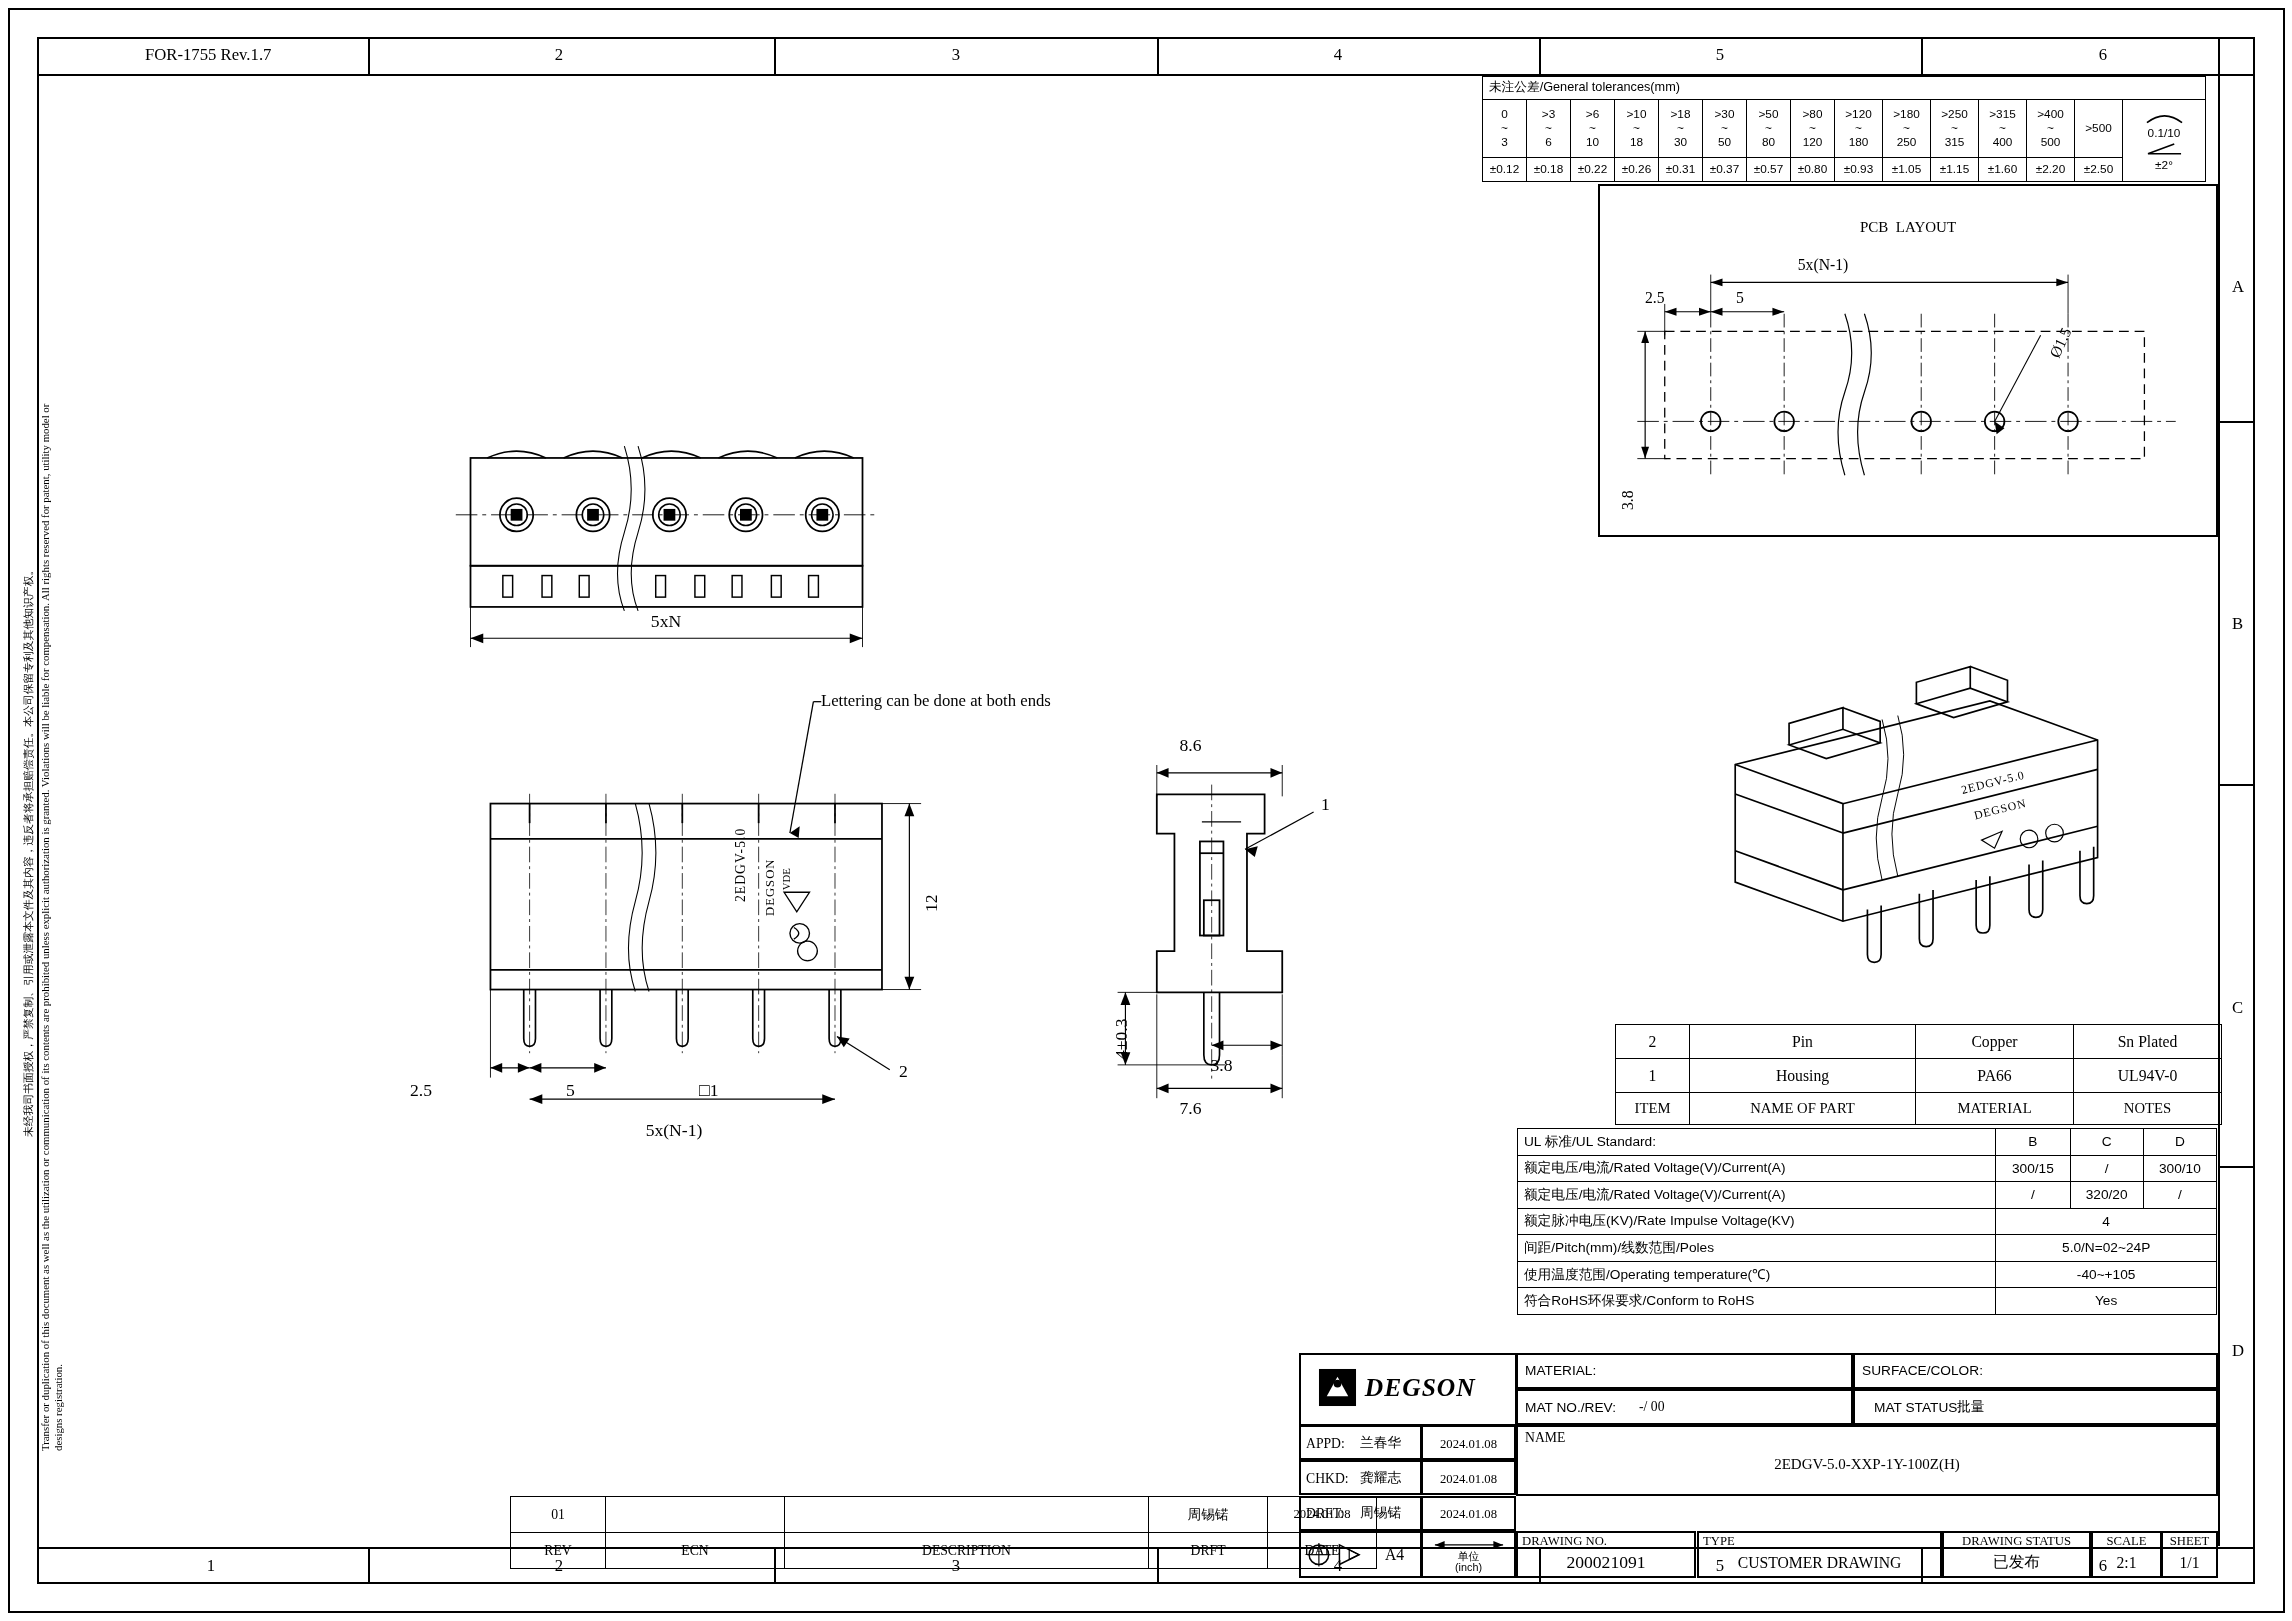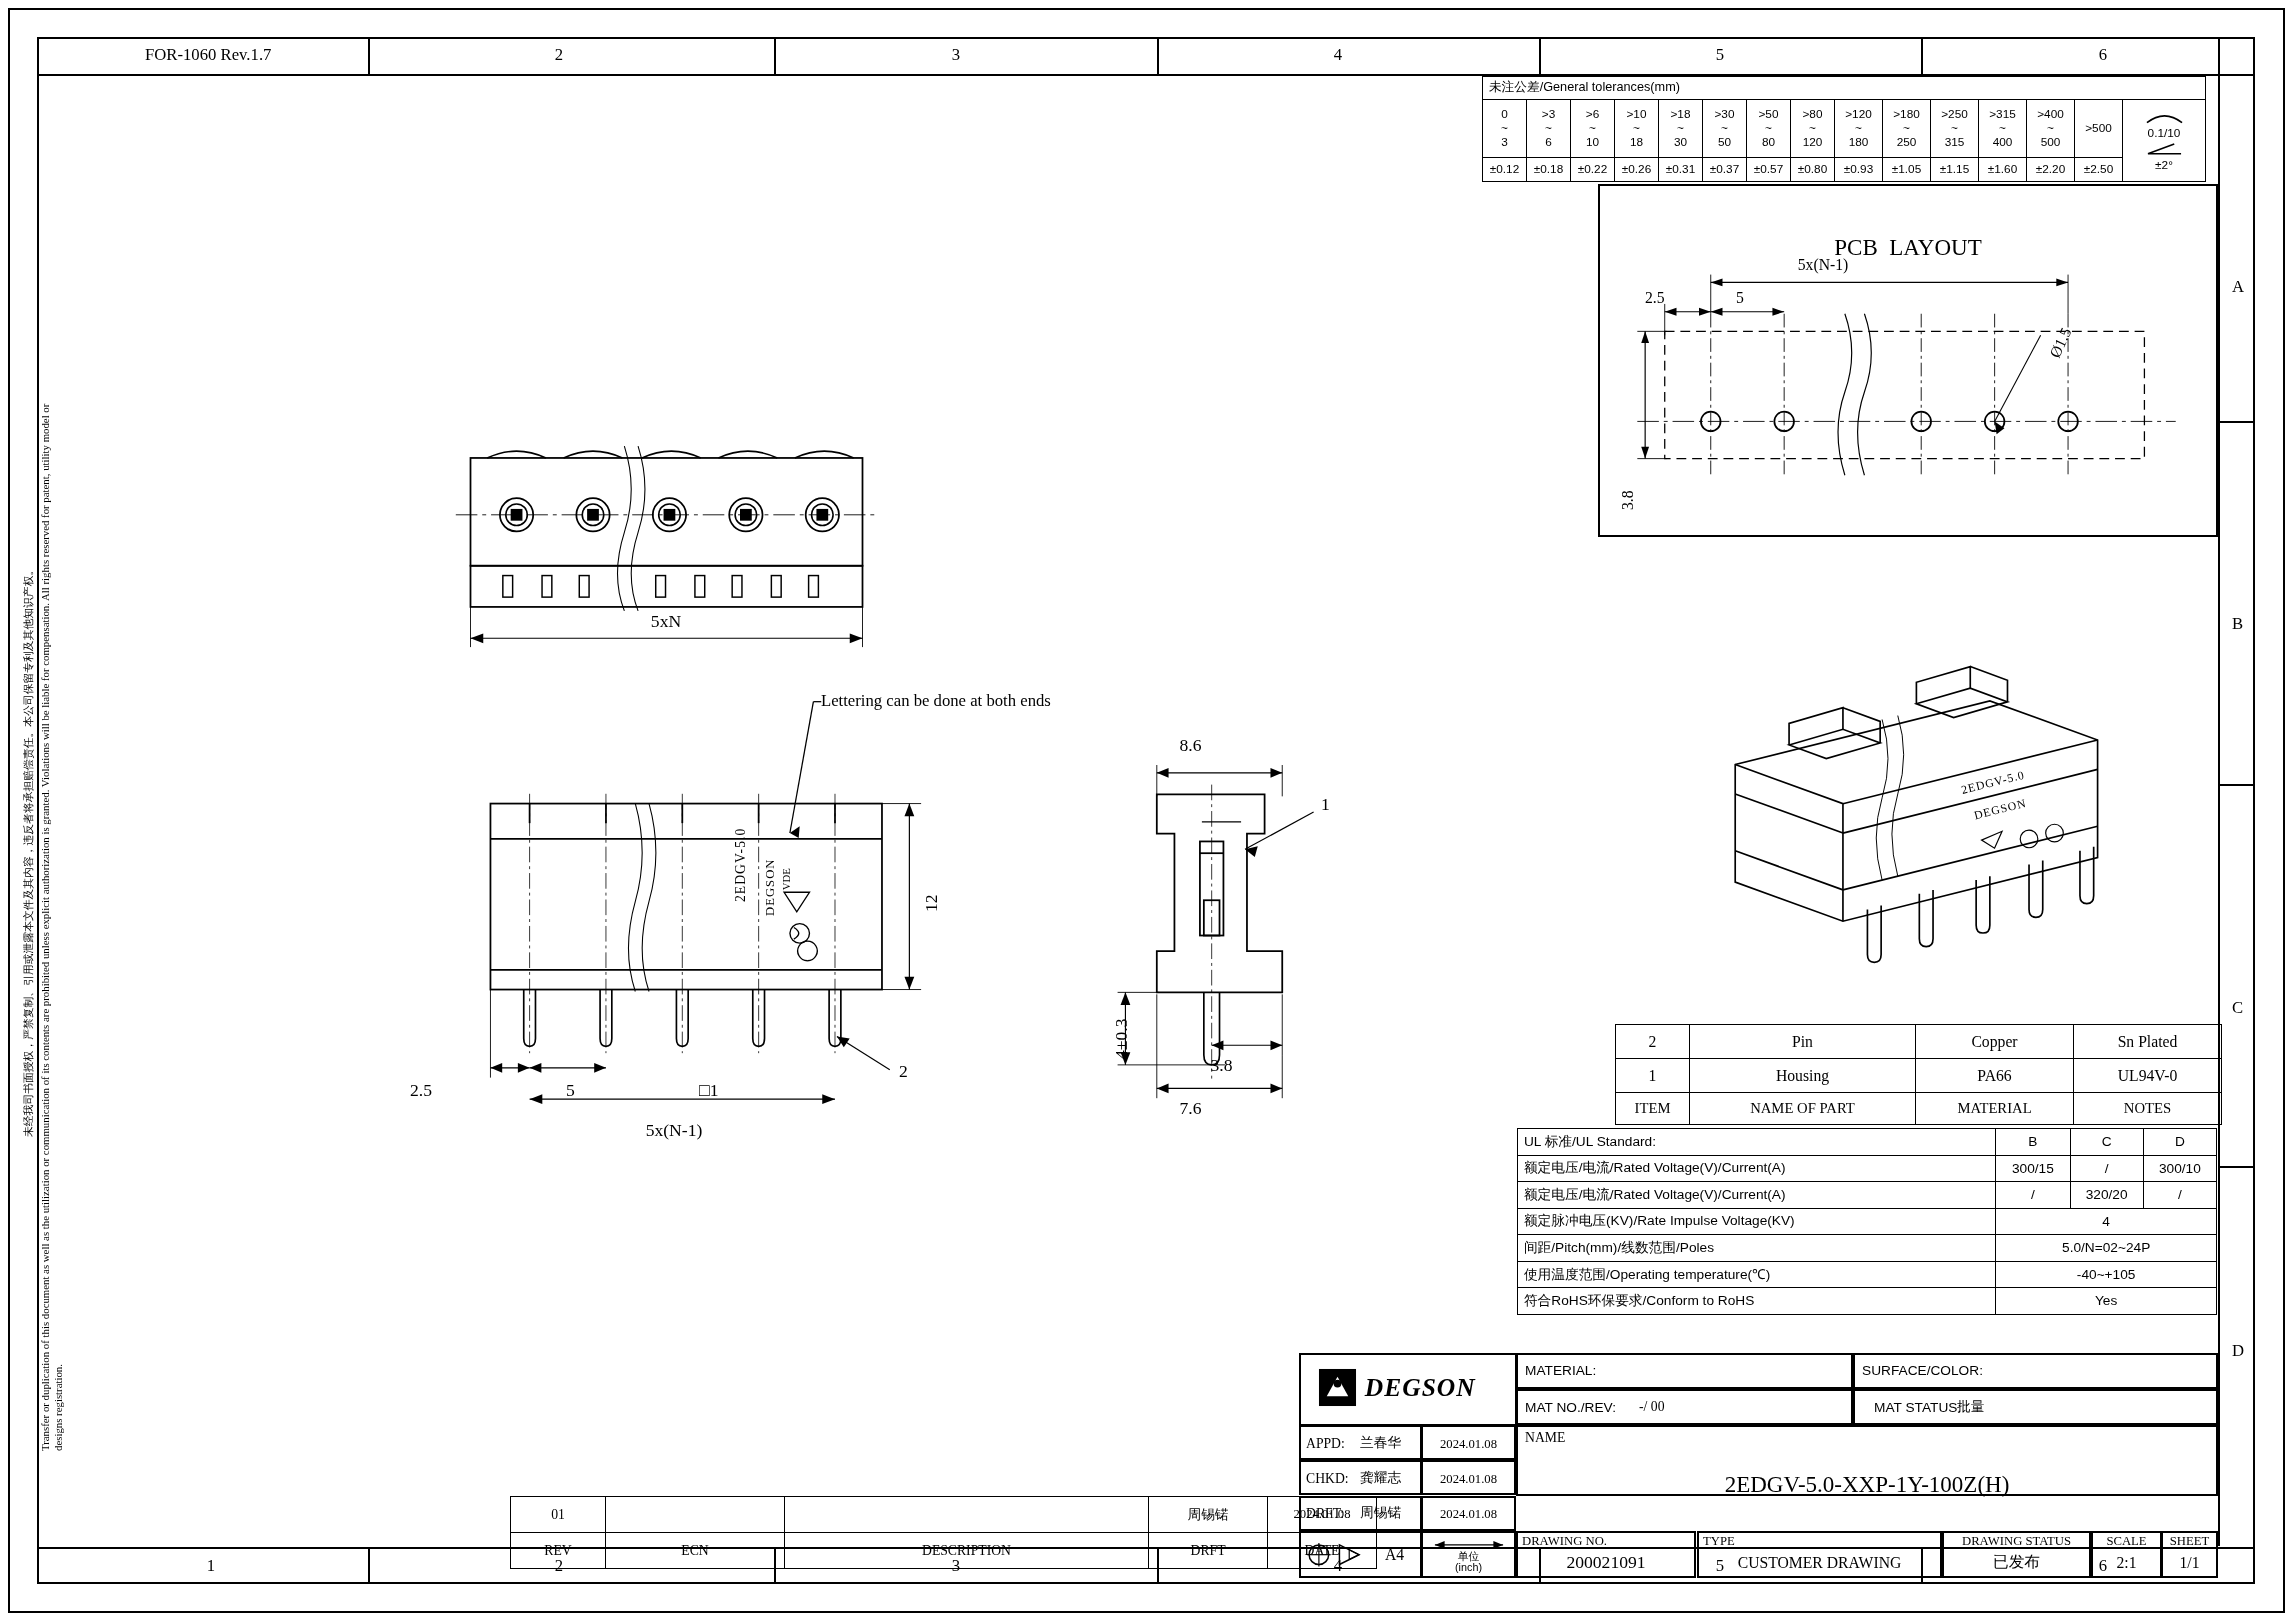--- a/index.html
+++ b/index.html
@@ -14,39 +14,39 @@
   .vtext{position:absolute;transform-origin:left top;white-space:nowrap;}
   svg{display:block;}
   .t11{font-size:10.8px;}
   .t12{font-size:11.8px;}
   .t13{font-size:12.7px;}
   .t14{font-size:13.7px;}
   .t15{font-size:14.7px;}
   .t16{font-size:15.7px;}
   .t17{font-size:16.7px;}
   .t18{font-size:17.6px;}
-  .t22{font-size:23px;margin-top:16px;}
+  .t22{font-size:15px;}
   .t26{font-size:25.5px;}
   .mono{font-family:"Liberation Serif",serif;}
 </style>
 </head>
 <body>
 
 <div id="sheet">
 
   <div class="bd" style="left:7.8px;top:7.8px;width:2277px;height:1605px;border-width:2px;"></div>
   <div class="bd" style="left:37px;top:37px;width:2218px;height:1547px;border-width:2px;"></div>
 
   <div class="thin" style="left:37px;top:74px;width:2218px;height:2px;"></div>
   <div class="thin" style="left:368px;top:37px;width:2px;height:37px;"></div>
   <div class="thin" style="left:774px;top:37px;width:2px;height:37px;"></div>
   <div class="thin" style="left:1157px;top:37px;width:2px;height:37px;"></div>
   <div class="thin" style="left:1539px;top:37px;width:2px;height:37px;"></div>
   <div class="thin" style="left:1921px;top:37px;width:2px;height:37px;"></div>
-  <div class="txt t17 mono" style="left:145px;top:47px;">FOR-1060 Rev.1.7</div>
+  <div class="txt t17 mono" style="left:145px;top:47px;">FOR-1755 Rev.1.7</div>
   <div class="txt t17 mono ctr" style="left:549px;top:47px;width:19.6px;">2</div>
   <div class="txt t17 mono ctr" style="left:946px;top:47px;width:19.6px;">3</div>
   <div class="txt t17 mono ctr" style="left:1328px;top:47px;width:19.6px;">4</div>
   <div class="txt t17 mono ctr" style="left:1710px;top:47px;width:19.6px;">5</div>
   <div class="txt t17 mono ctr" style="left:2093px;top:47px;width:19.6px;">6</div>
 
   <div class="thin" style="left:37px;top:1547px;width:2218px;height:2px;"></div>
   <div class="thin" style="left:368px;top:1549px;width:2px;height:35px;"></div>
   <div class="thin" style="left:774px;top:1549px;width:2px;height:35px;"></div>
   <div class="thin" style="left:1157px;top:1549px;width:2px;height:35px;"></div>

